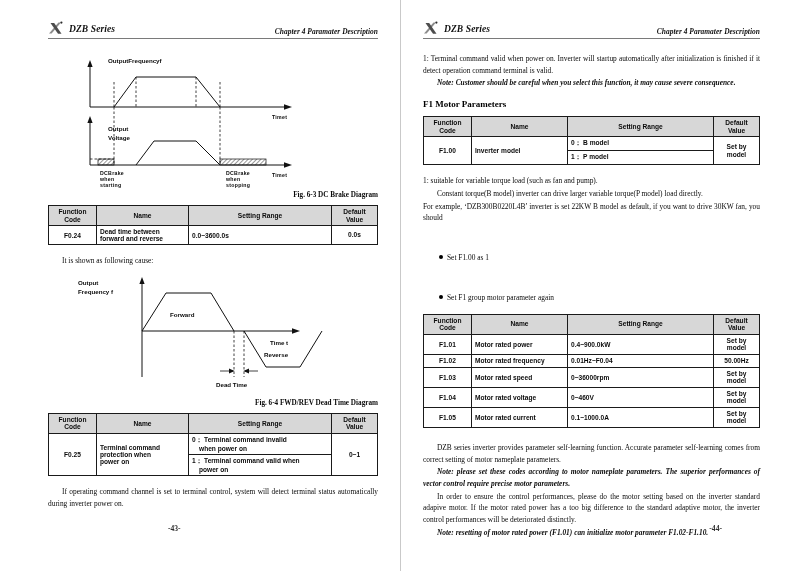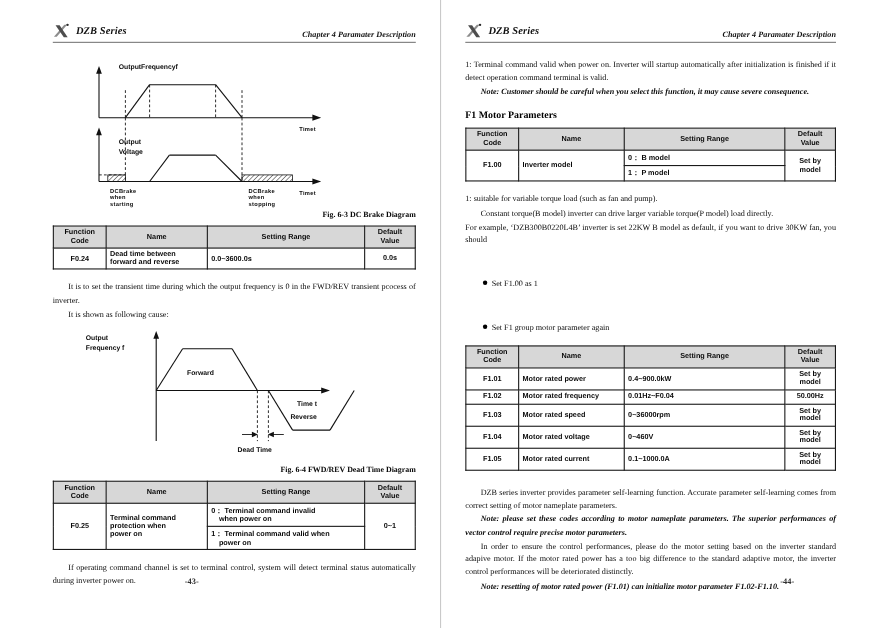--- a/index.html
+++ b/index.html
@@ -279,21 +279,20 @@
             <span>forward and reverse</span>
           </td>
           <td class="c-range">0.0~3600.0s</td>
           <td class="c-def">0.0s</td>
         </tr>
       </tbody>
     </table>
 
     <div class="spacer-10"></div>
 
-    <p class="para indent">It is to set the transient time during which the output frequency is 0 in the FWD/REV transient pcocess of inverter.</p>
     <p class="para indent">It is shown as following cause:</p>
 
     <div class="figure-box" style="margin-top:2px;">
       <svg class="fig" width="330" height="128" viewBox="0 0 330 128">
 
         <line class="ln" x1="94" y1="14" x2="94" y2="108"></line>
         <polygon points="94,8 91.4,15 96.6,15" fill="#111"></polygon>
         <line class="ln" x1="94" y1="62" x2="246" y2="62"></line>
         <polygon points="252,62 244,59.2 244,64.8" fill="#111"></polygon>
 

